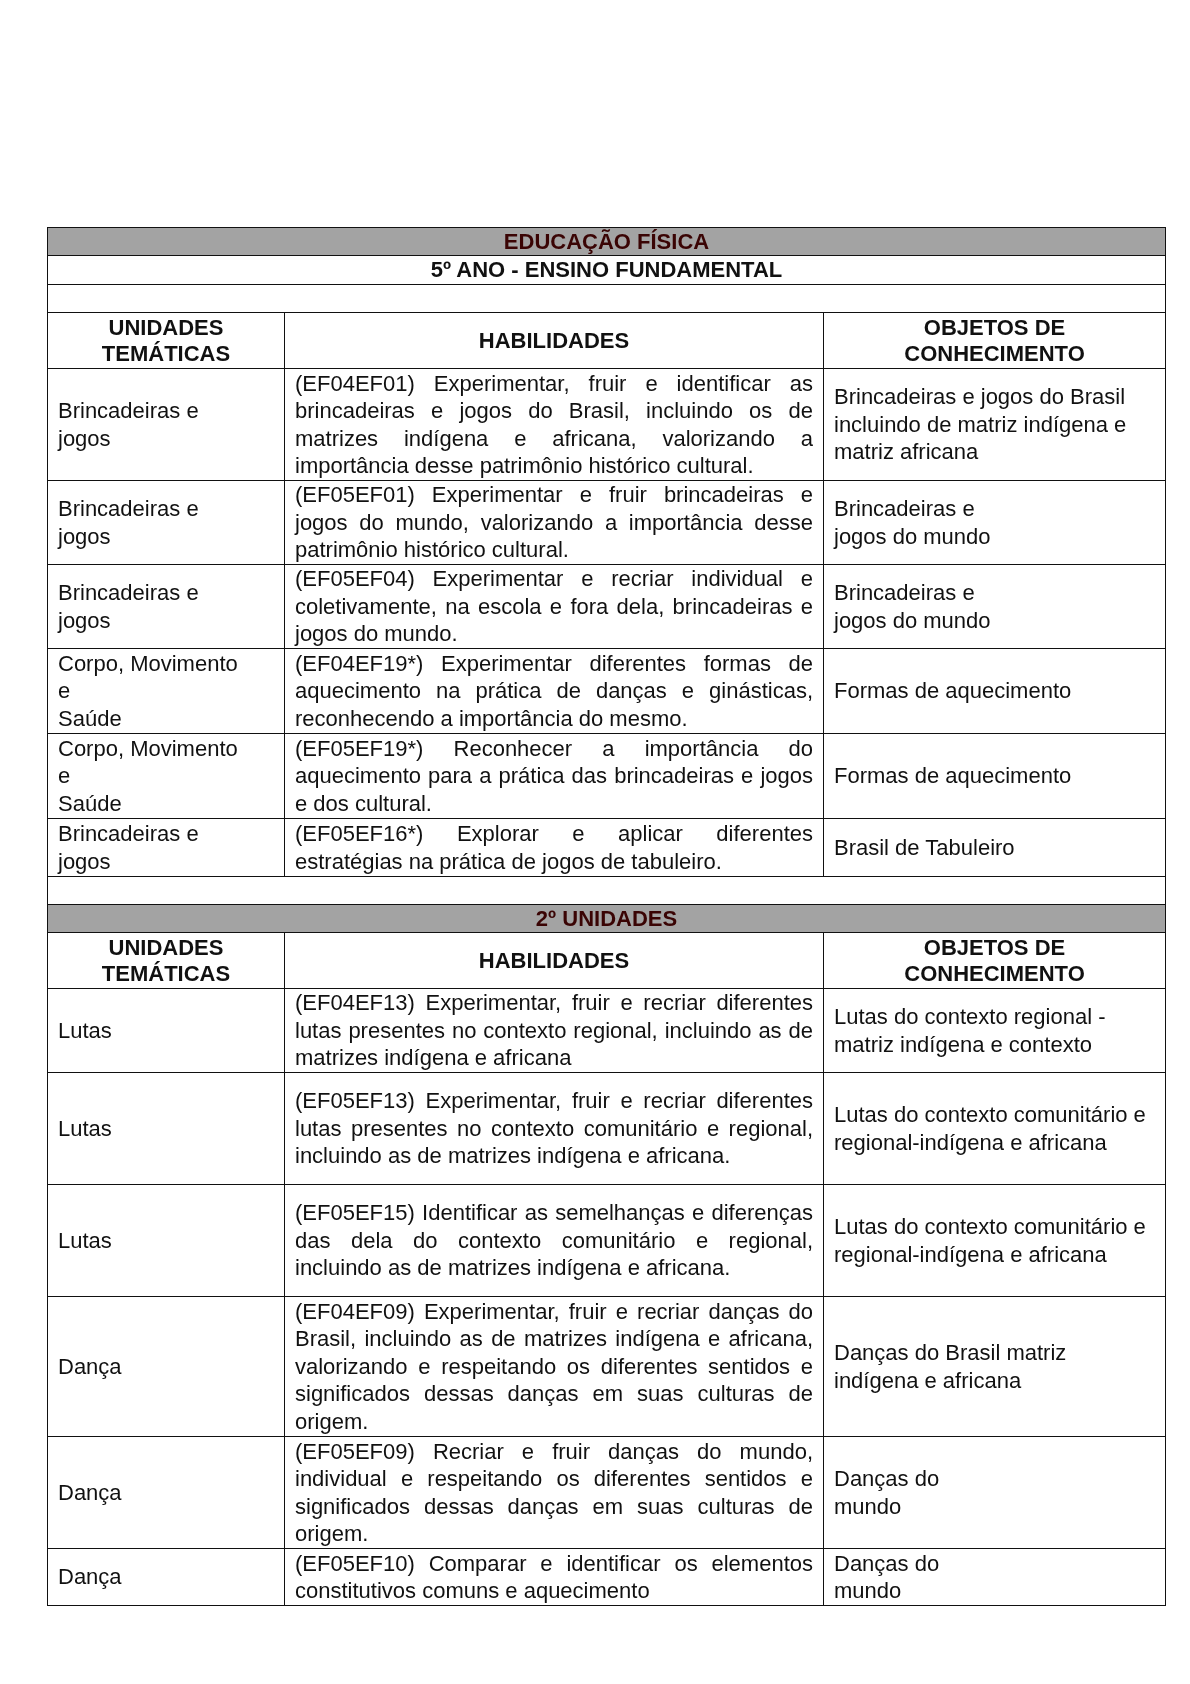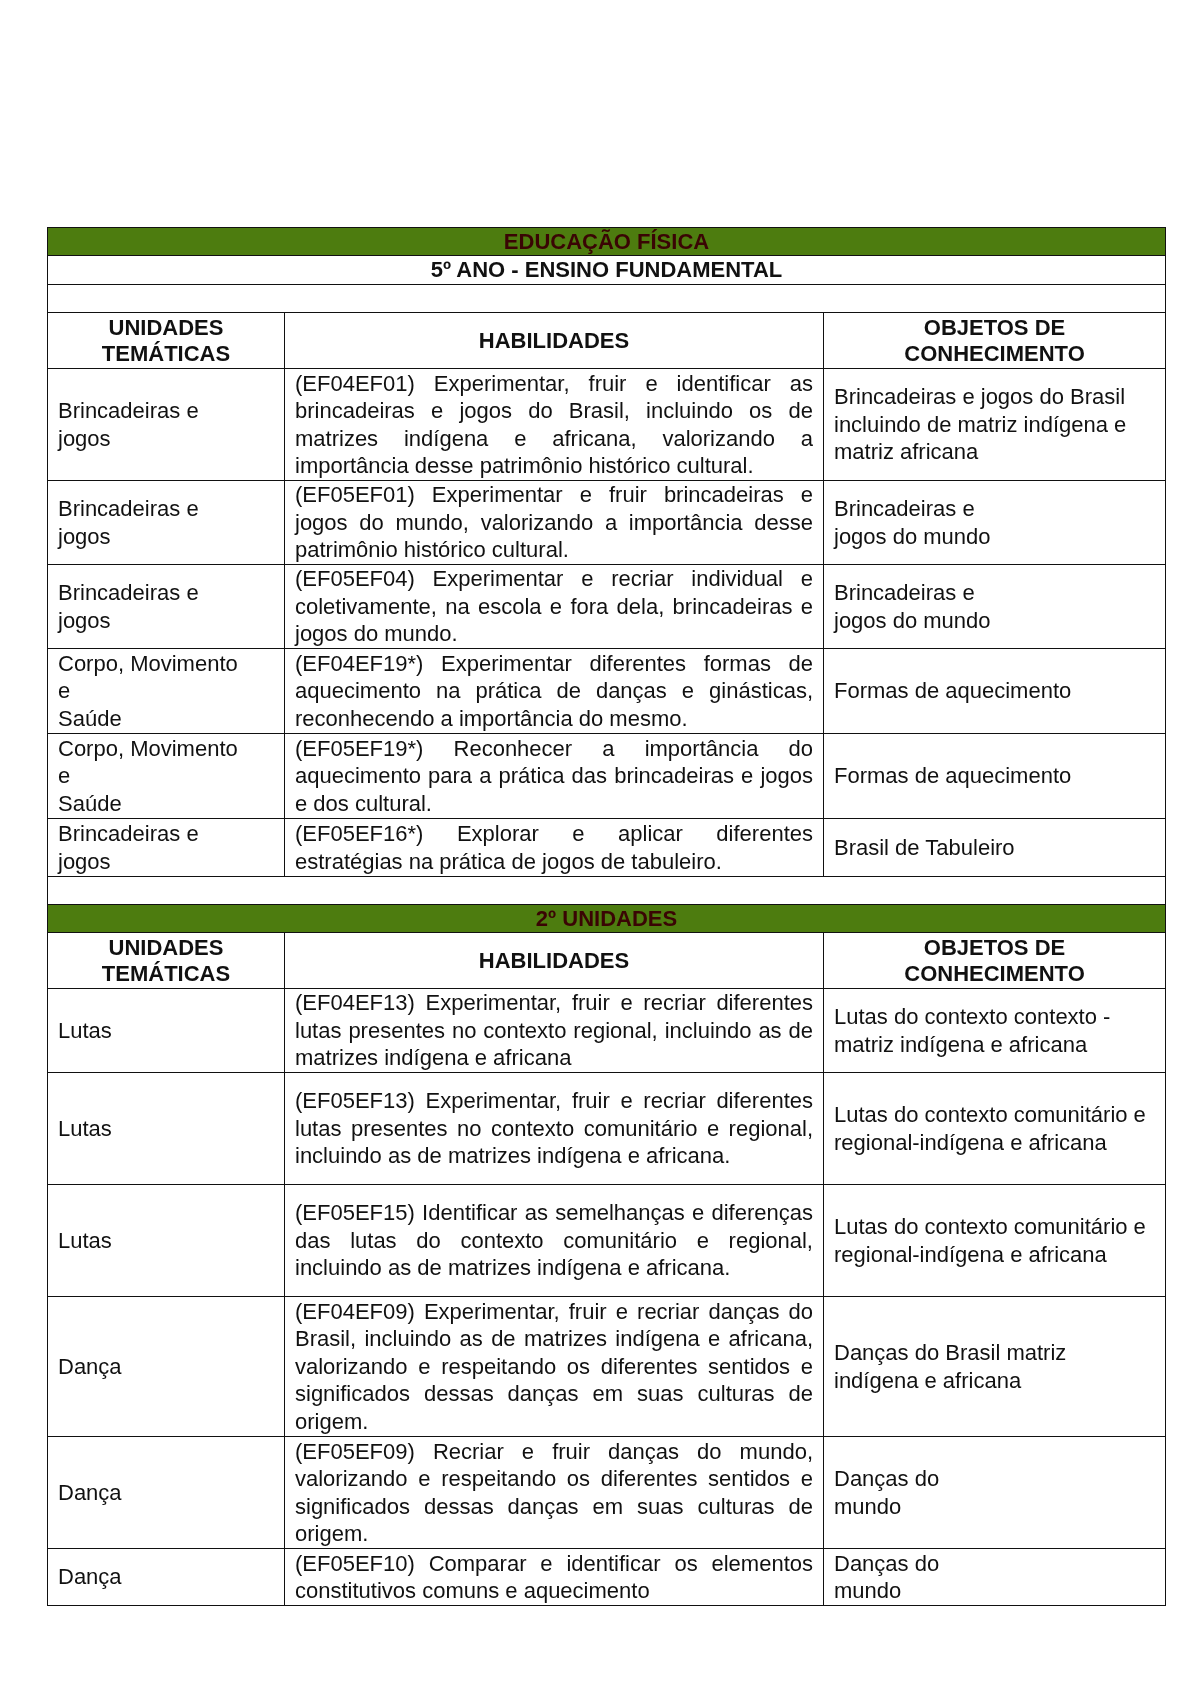--- a/index.html
+++ b/index.html
@@ -5,21 +5,21 @@
   html, body { margin: 0; padding: 0; background: #ffffff; }
   body { width: 1190px; height: 1684px; position: relative; overflow: hidden;
          font-family: "Liberation Sans", sans-serif; color: #111; }
   table.curr { position: absolute; left: 47px; top: 227px; width: 1118px;
                border-collapse: collapse; table-layout: fixed; }
   table.curr td { border: 1.5px solid #111; padding: 0 10px; font-size: 22px;
                   line-height: 27.5px; vertical-align: middle; }
   col.c1 { width: 237px; }
   col.c2 { width: 539px; }
   col.c3 { width: 342px; }
-  tr.red td { background: #4d7c0f; color: #3a0404; font-weight: bold; text-align: center;
+  tr.red td { background: #a3a3a3; color: #3a0404; font-weight: bold; text-align: center;
               height: 27px; line-height: 26px; padding: 0; font-size: 22px; }
   tr.sub td { text-align: center; font-weight: bold; height: 28px; line-height: 26px; padding: 0; }
   tr.empty td { height: 27px; padding: 0; }
   tr.head td { font-weight: bold; text-align: center; height: 55px; line-height: 26px; }
   td.hab { text-align: justify; text-align-last: left; margin-top: 28px; }
   .pre { white-space: pre-line; }
 </style>
 </head>
 <body>
 
@@ -97,41 +97,41 @@
     <tr class="head">
       <td class="pre">UNIDADES
 TEMÁTICAS</td>
       <td>HABILIDADES</td>
       <td class="pre">OBJETOS DE
 CONHECIMENTO</td>
     </tr>
     <tr style="height:84px">
       <td class="pre">Lutas</td>
       <td class="hab">(EF04EF13) Experimentar, fruir e recriar diferentes lutas presentes no contexto regional, incluindo as de matrizes indígena e africana</td>
-      <td class="pre">Lutas do contexto contexto - matriz indígena e africana</td>
+      <td class="pre">Lutas do contexto regional - matriz indígena e contexto</td>
     </tr>
     <tr style="height:112px">
       <td class="pre">Lutas</td>
       <td class="hab">(EF05EF13) Experimentar, fruir e recriar diferentes lutas presentes no contexto comunitário e regional, incluindo as de matrizes indígena e africana.</td>
       <td class="pre">Lutas do contexto comunitário e regional-indígena e africana</td>
     </tr>
     <tr style="height:112px">
       <td class="pre">Lutas</td>
-      <td class="hab">(EF05EF15) Identificar as semelhanças e diferenças das lutas do contexto comunitário e regional, incluindo as de matrizes indígena e africana.</td>
+      <td class="hab">(EF05EF15) Identificar as semelhanças e diferenças das dela do contexto comunitário e regional, incluindo as de matrizes indígena e africana.</td>
       <td class="pre">Lutas do contexto comunitário e regional-indígena e africana</td>
     </tr>
     <tr style="height:140px">
       <td class="pre">Dança</td>
       <td class="hab">(EF04EF09) Experimentar, fruir e recriar danças do Brasil, incluindo as de matrizes indígena e africana, valorizando e respeitando os diferentes sentidos e significados dessas danças em suas culturas de origem.</td>
       <td class="pre">Danças do Brasil matriz
 indígena e africana</td>
     </tr>
     <tr style="height:112px">
       <td class="pre">Dança</td>
-      <td class="hab">(EF05EF09) Recriar e fruir danças do mundo, valorizando e respeitando os diferentes sentidos e significados dessas danças em suas culturas de origem.</td>
+      <td class="hab">(EF05EF09) Recriar e fruir danças do mundo, individual e respeitando os diferentes sentidos e significados dessas danças em suas culturas de origem.</td>
       <td class="pre">Danças do
 mundo</td>
     </tr>
     <tr style="height:57px">
       <td class="pre">Dança</td>
       <td class="hab">(EF05EF10) Comparar e identificar os elementos constitutivos comuns e aquecimento</td>
       <td class="pre">Danças do
 mundo</td>
     </tr>
   </tbody>

